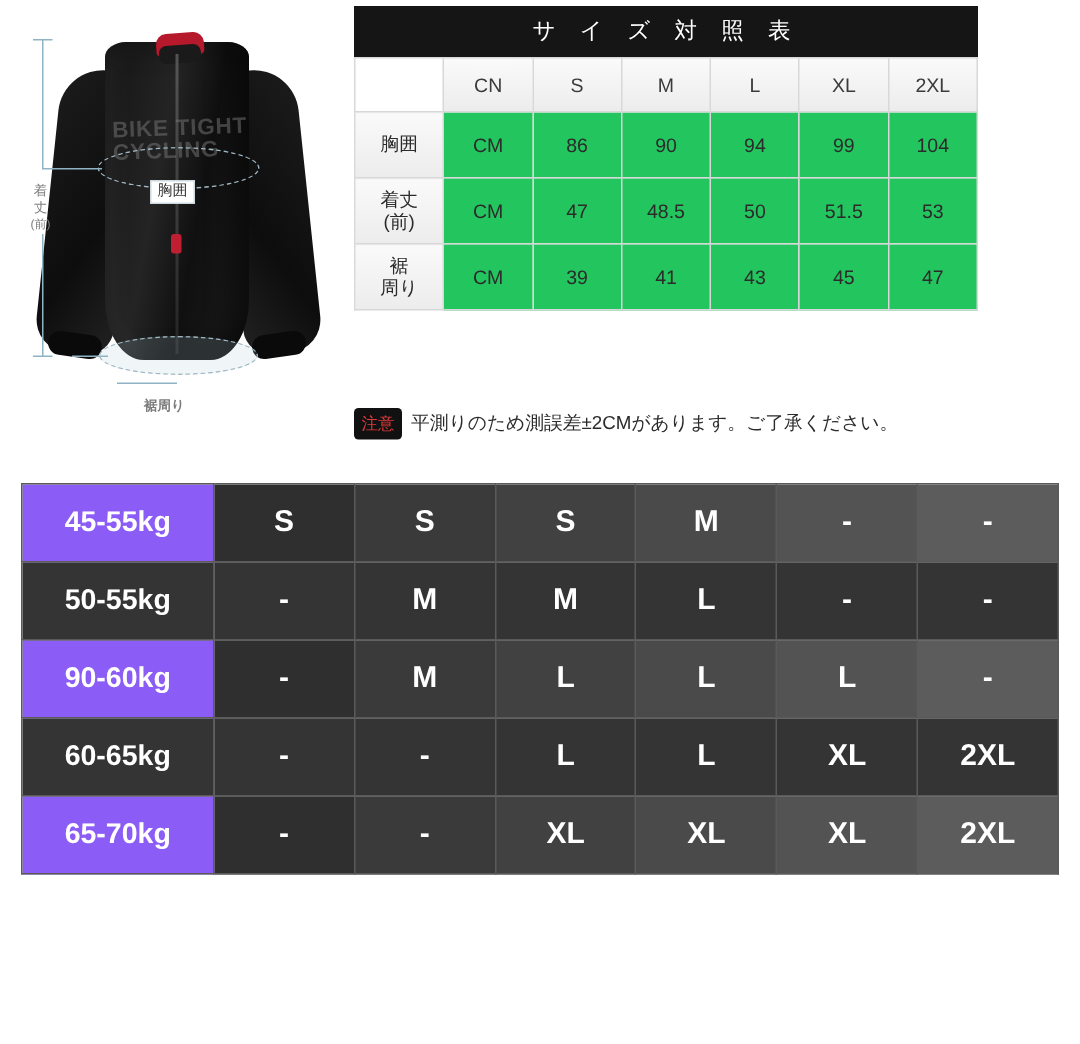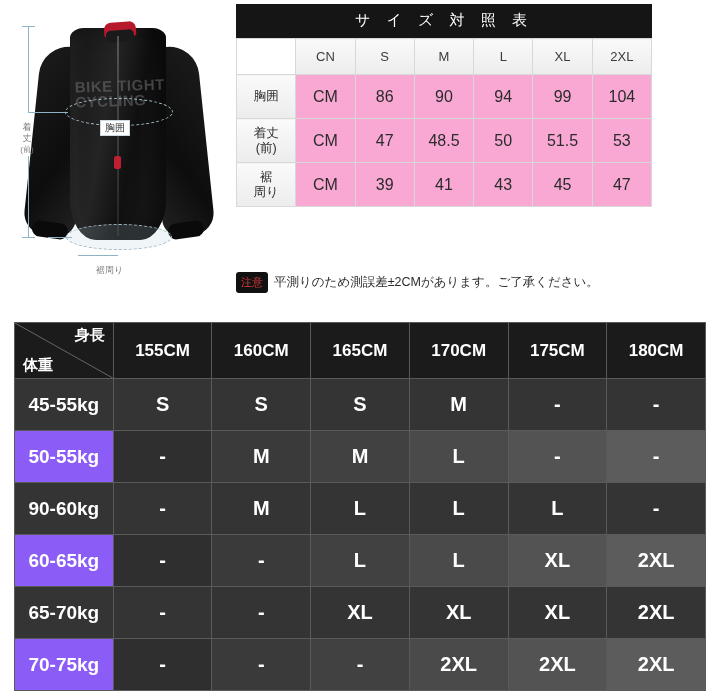--- a/index.html
+++ b/index.html
@@ -140,20 +140,21 @@
     font-size: 10px;
     color: #333;
     padding: 1px 4px;
     line-height: 12px;
   }
   .lbl-hem {
     position: absolute;
     left: 78px; top: 258px;
     font-size: 9px;
     color: #7d7d7d;
+    font-weight: bold;
   }
   .lbl-len {
     position: absolute;
     left: 2px; top: 116px;
     font-size: 9px;
     color: #7d7d7d;
     width: 14px;
     line-height: 11px;
     text-align: center;
   }
@@ -179,25 +180,25 @@
   }
   #size-table .hdr td {
     background: linear-gradient(#fafafa,#ececec);
     color: #3b3b3b;
     font-size: 13px;
     height: 36px;
     border: 1px solid #d8d8d8;
   }
   #size-table td {
     border: 1px solid #d8d8d8;
-    font-size: 16px;
+    font-size: 13px;
     color: #2b2b2b;
     text-align: center;
     height: 44px;
-    background: #f9a8d4;
+    background: #22c55e;
   }
   #size-table td.rowlabel {
     background: linear-gradient(#fafafa,#ececec);
     font-size: 12.5px;
     color: #2b2b2b;
     width: 62px;
     line-height: 15px;
   }
   #size-table td.unit { width: 52px; }
   #size-table td.blank { background: #ffffff; border: 1px solid #d8d8d8; }
@@ -392,37 +393,20 @@
   <div id="note">
     <span class="badge">
       <span class="warn">注意</span>
     </span>
     <span class="note-text">平測りのため測誤差±2CMがあります。ご了承ください。</span>
   </div>
 
   <div id="matrix-wrap">
     <table id="matrix">
       <tbody>
-        <tr>
-          <td class="corner">
-            <div class="corner-inner">
-              <svg class="corner-diag" viewBox="0 0 128 56" preserveAspectRatio="none">
-                <line x1="0" y1="0" x2="128" y2="56" stroke="#707070" stroke-width="1"></line>
-              </svg>
-              <span class="corner-top">身長</span>
-              <span class="corner-bot">体重</span>
-            </div>
-          </td>
-          <td class="chdr">155CM</td>
-          <td class="chdr">160CM</td>
-          <td class="chdr">165CM</td>
-          <td class="chdr">170CM</td>
-          <td class="chdr">175CM</td>
-          <td class="chdr">180CM</td>
-        </tr>
 
         <tr>
           <td class="rowhead">45-55kg</td>
           <td class="col-a">S</td>
           <td class="col-b">S</td>
           <td class="col-c">S</td>
           <td class="col-d">M</td>
           <td class="col-e">-</td>
           <td class="col-f">-</td>
         </tr>
@@ -460,26 +444,17 @@
         <tr>
           <td class="rowhead">65-70kg</td>
           <td class="col-a">-</td>
           <td class="col-b">-</td>
           <td class="col-c">XL</td>
           <td class="col-d">XL</td>
           <td class="col-e">XL</td>
           <td class="col-f">2XL</td>
         </tr>
 
-        <tr>
-          <td class="rowhead">70-75kg</td>
-          <td class="col-a">-</td>
-          <td class="col-b">-</td>
-          <td class="col-c">-</td>
-          <td class="col-d">2XL</td>
-          <td class="col-e">2XL</td>
-          <td class="col-f">2XL</td>
-        </tr>
       </tbody>
     </table>
   </div>
 
 </div>
 
 </body></html>

